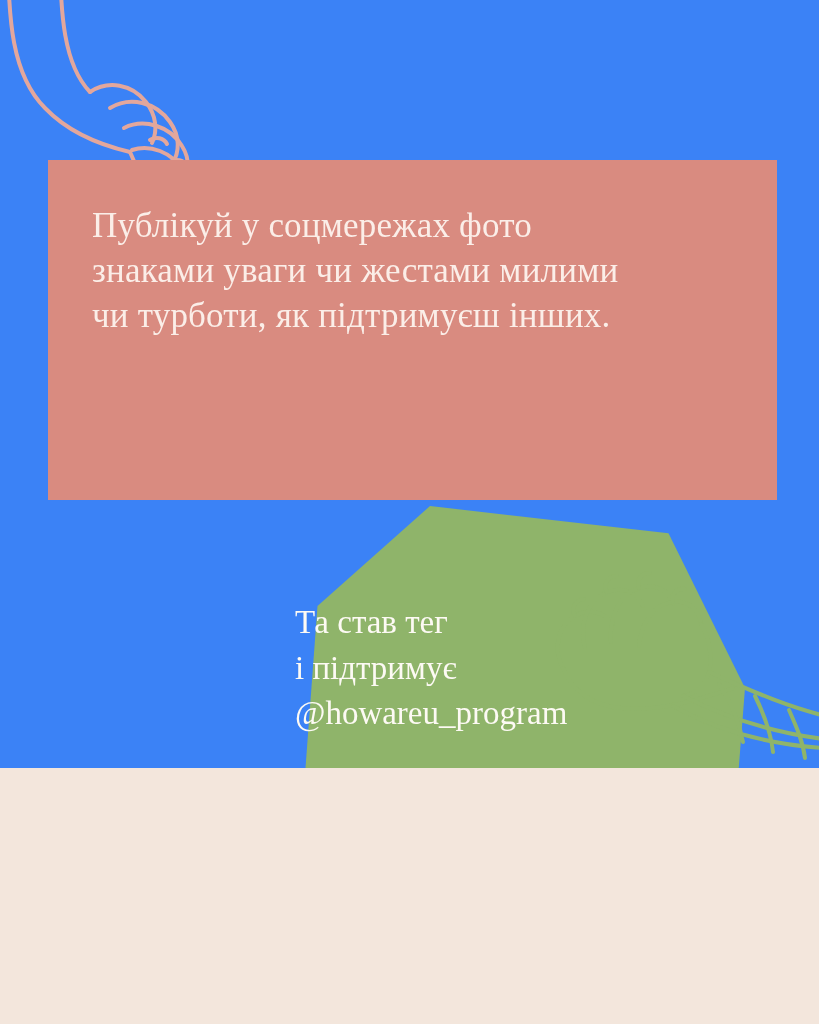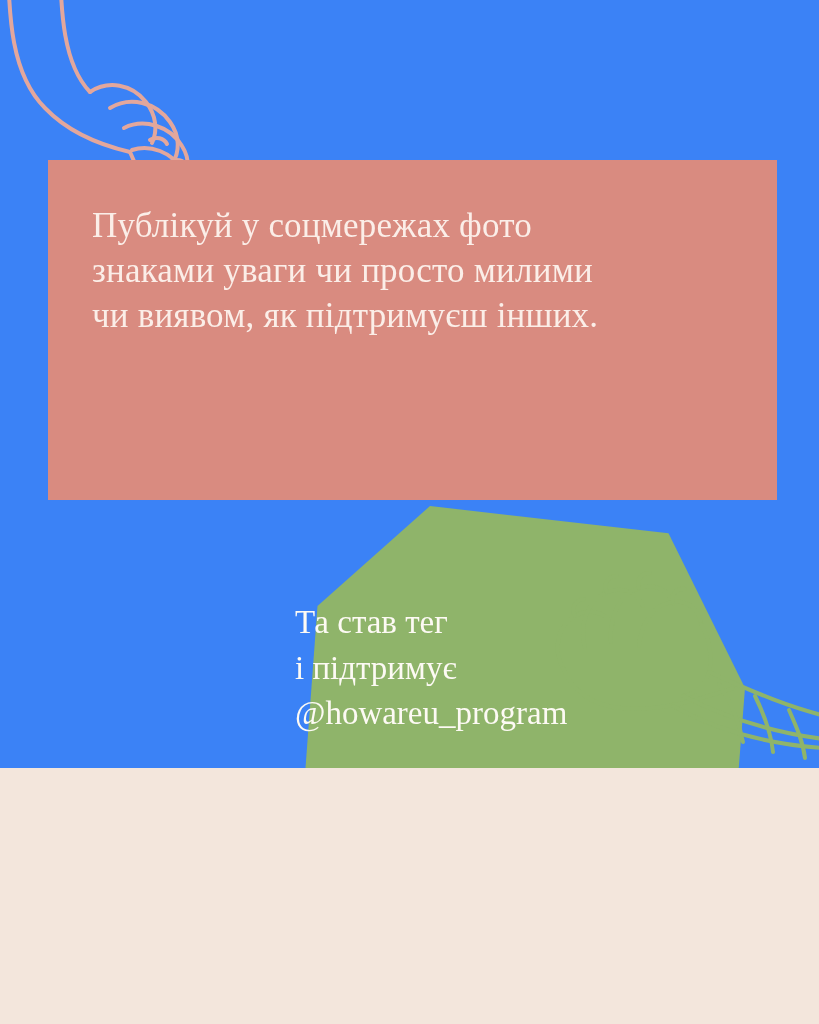--- a/index.html
+++ b/index.html
@@ -106,22 +106,22 @@
       <path d="M140 172 C 150 196, 160 212, 176 224"></path>
       <path d="M160 160 c 6 -4, 14 -2, 17 4"></path>
       <path d="M180 182 c 6 -4, 14 -2, 17 4"></path>
       <path d="M188 204 c 6 -4, 13 -2, 16 4"></path>
       <path d="M184 224 c 5 -4, 12 -2, 15 3"></path>
     </g>
   </svg>
 
   <div class="pink-block">
     <p>Публікуй у соцмережах фото</p>
-    <p>знаками уваги чи просто милими</p>
-    <p>чи виявом, як підтримуєш інших.</p>
+    <p>знаками уваги чи жестами милими</p>
+    <p>чи турботи, як підтримуєш інших.</p>
   </div>
 
   <div class="green-shape"></div>
 
   <div class="green-text">
     <div>Та став тег</div>
     <div>і підтримує</div>
     <div>@howareu_program</div>
   </div>
 

